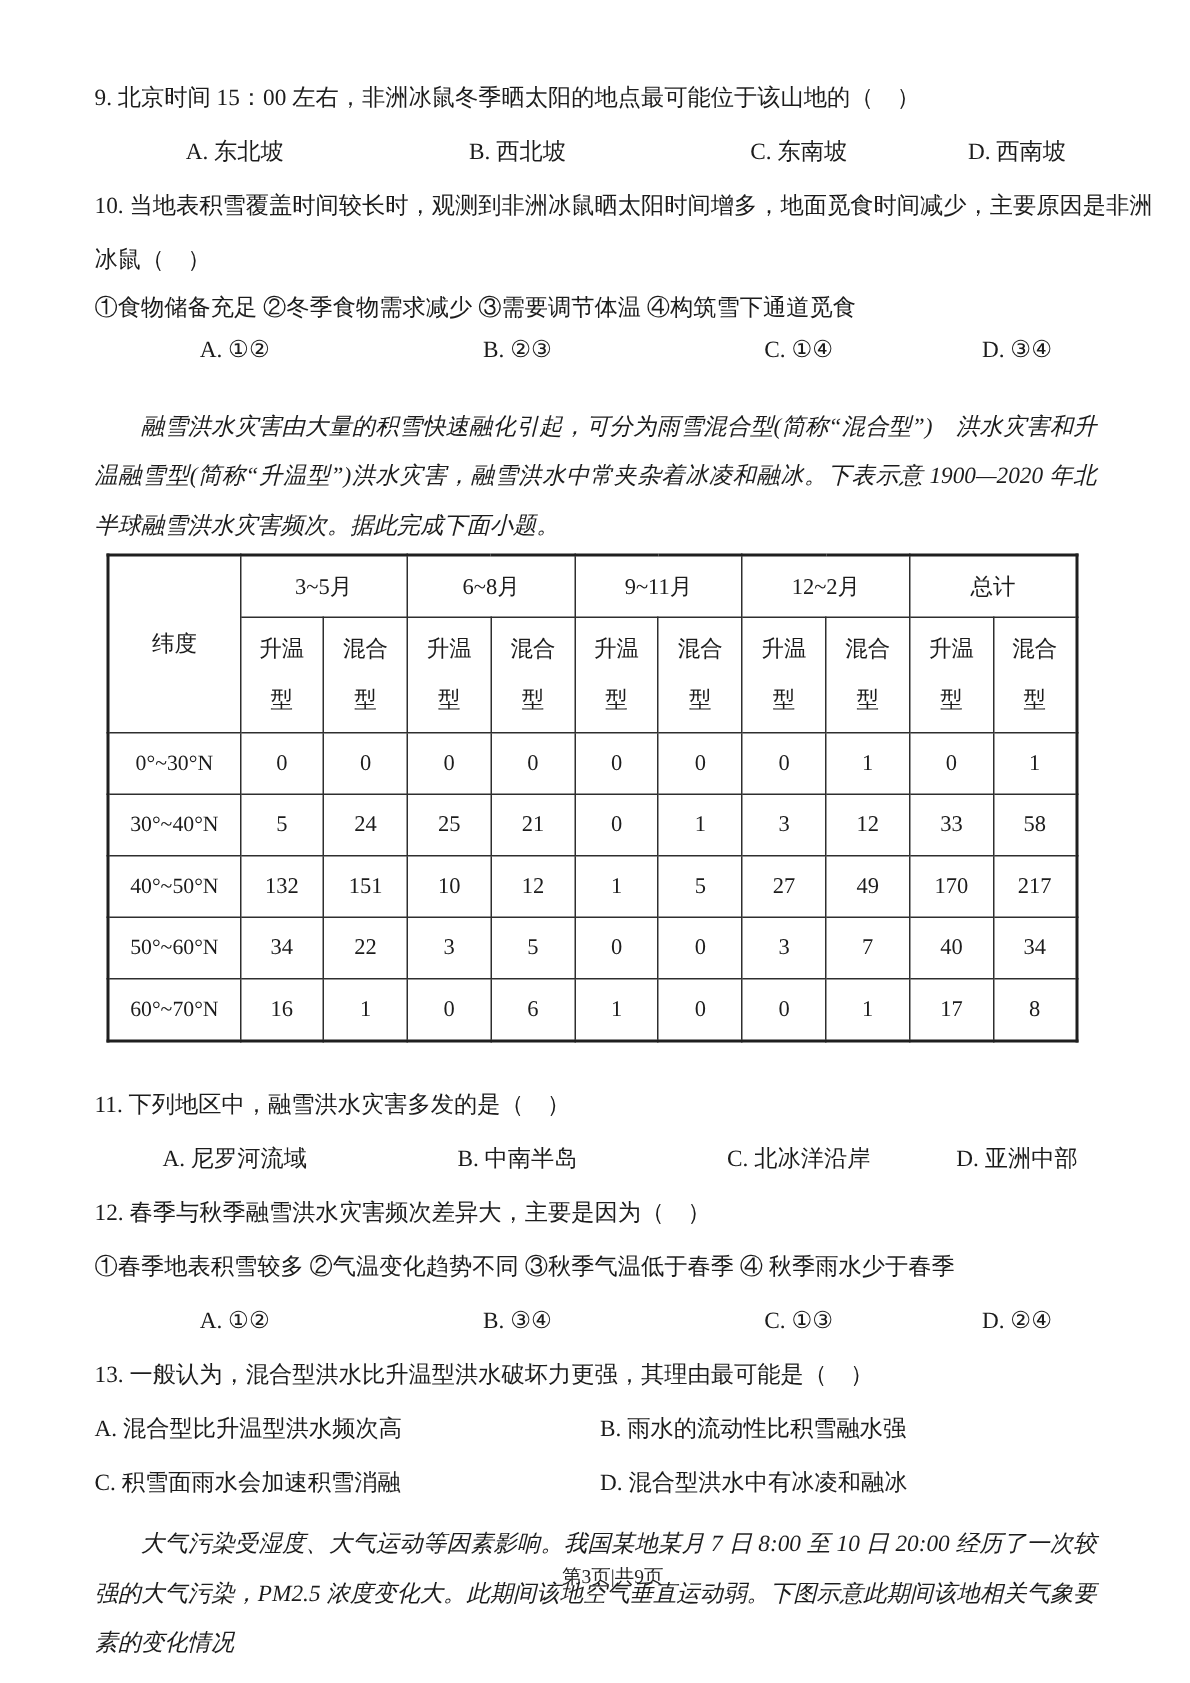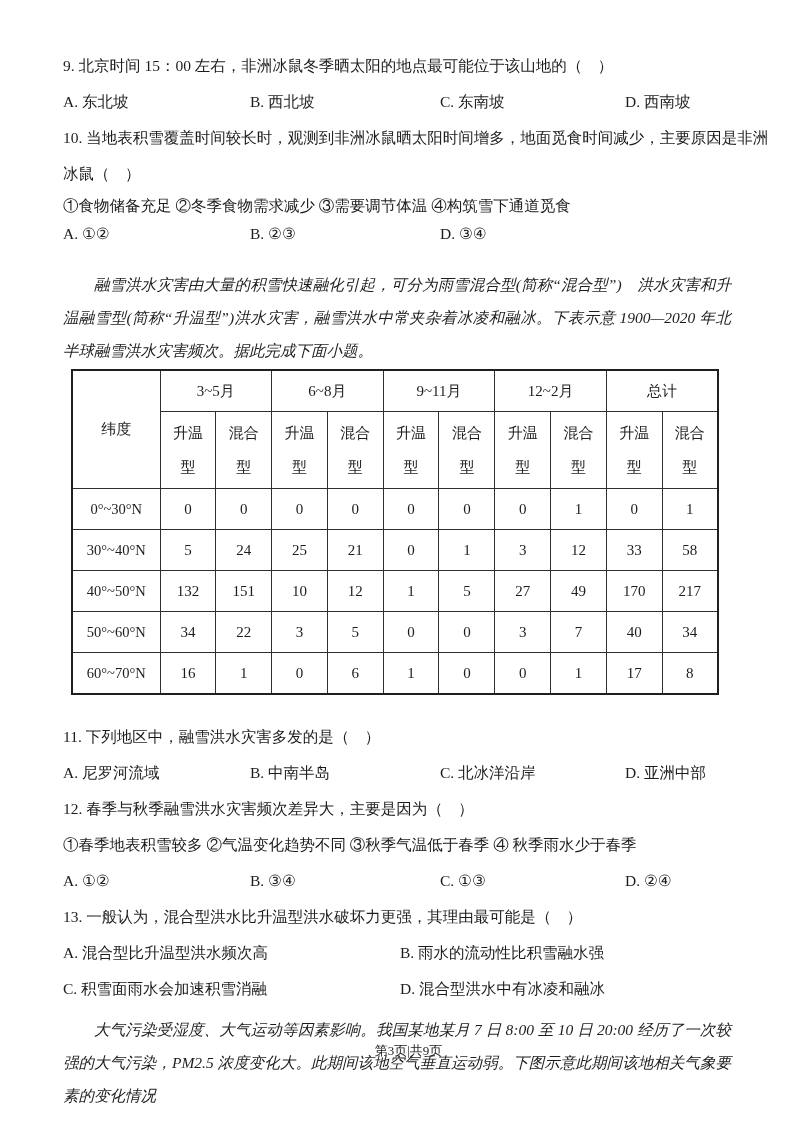--- a/index.html
+++ b/index.html
@@ -14,20 +14,21 @@
   .content { padding: 48px 62px 0 63px; font-size: 15.5px; }
 
   .qline { line-height: 36px; white-space: nowrap; }
   .tight { line-height: 28px; }
 
   .opts4 {
     display: grid;
     grid-template-columns: 187px 190px 185px 1fr;
     line-height: 36px;
     white-space: nowrap;
+    text-align: center;
   }
   .opts4.tight { line-height: 28px; }
   .opts2 {
     display: grid;
     grid-template-columns: 337px 1fr;
     line-height: 36px;
     white-space: nowrap;
   }
 
   .material {
@@ -87,20 +88,21 @@
       <span>C. 东南坡</span>
       <span>D. 西南坡</span>
     </div>
 
     <div class="qline">10. 当地表积雪覆盖时间较长时，观测到非洲冰鼠晒太阳时间增多，地面觅食时间减少，主要原因是非洲</div>
     <div class="qline">冰鼠（　）</div>
     <div class="qline tight">①食物储备充足 ②冬季食物需求减少 ③需要调节体温 ④构筑雪下通道觅食</div>
     <div class="opts4 tight">
       <span>A. ①②</span>
       <span>B. ②③</span>
+      <span>C. ①④</span>
       <span>D. ③④</span>
     </div>
 
     <div class="material">融雪洪水灾害由大量的积雪快速融化引起，可分为雨雪混合型(简称“混合型”)　洪水灾害和升温融雪型(简称“升温型”)洪水灾害，融雪洪水中常夹杂着冰凌和融冰。下表示意 1900—2020 年北半球融雪洪水灾害频次。据此完成下面小题。</div>
 
     <table class="flood">
       <colgroup>
         <col style="width:88px">
         <col>
           <col>

